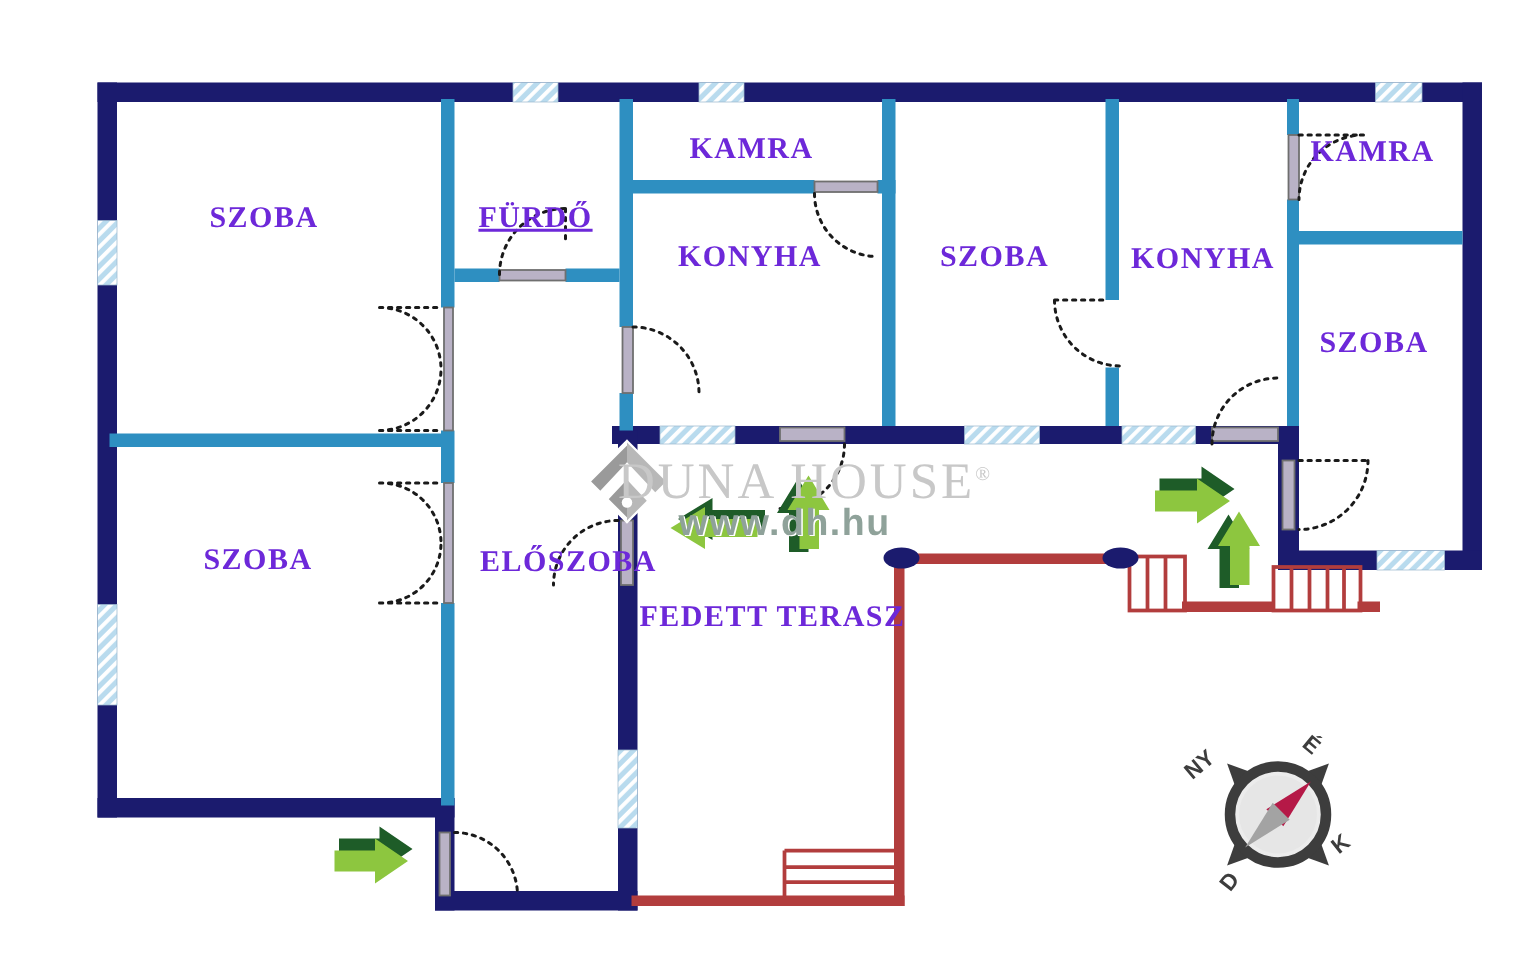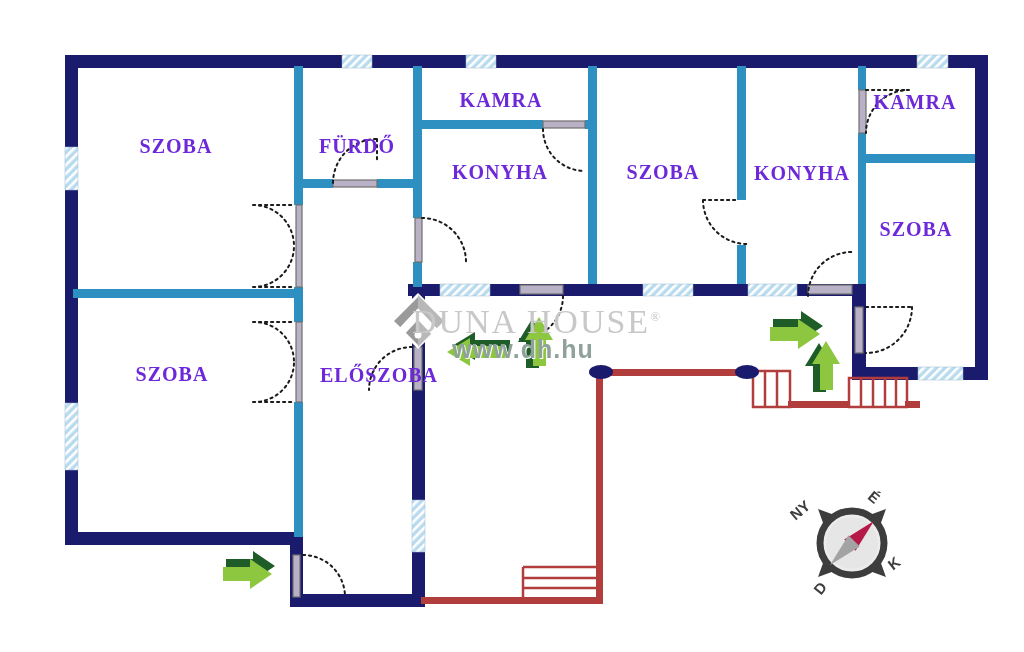--- a/index.html
+++ b/index.html
@@ -191,29 +191,30 @@
       <polygon points="852,574 844,540 860,540" fill="#a3a3a3"></polygon>
     </g>
   </g>
 </svg>
 
 <div class="label-layer">
   <div class="wm-brand"><span>DUNA HOUSE</span><sup>®</sup></div>
   <div class="wm-url">www.dh.hu</div>
 
   <div class="room-label" style="left:176px;top:146px;">SZOBA</div>
-  <div class="room-label" style="left:357px;top:146px;">FÜRDŐ</div>
+  <div class="room-label" style="left:357px;top:146px;text-decoration:underline;">FÜRDŐ</div>
   <div class="room-label" style="left:501px;top:100px;">KAMRA</div>
   <div class="room-label" style="left:500px;top:172px;">KONYHA</div>
   <div class="room-label" style="left:663px;top:172px;">SZOBA</div>
   <div class="room-label" style="left:802px;top:173px;">KONYHA</div>
   <div class="room-label" style="left:915px;top:102px;">KAMRA</div>
   <div class="room-label" style="left:916px;top:229px;">SZOBA</div>
   <div class="room-label" style="left:172px;top:374px;">SZOBA</div>
   <div class="room-label" style="left:355px;top:375px;margin-left:24px;">ELŐSZOBA</div>
+  <div class="room-label" style="left:515px;top:412px;">FEDETT TERASZ</div>
 
   <div class="compass-letter cl-n">É</div>
   <div class="compass-letter cl-w">NY</div>
   <div class="compass-letter cl-e">K</div>
   <div class="compass-letter cl-s">D</div>
 </div>
 
 </div>
 
 </body></html>

